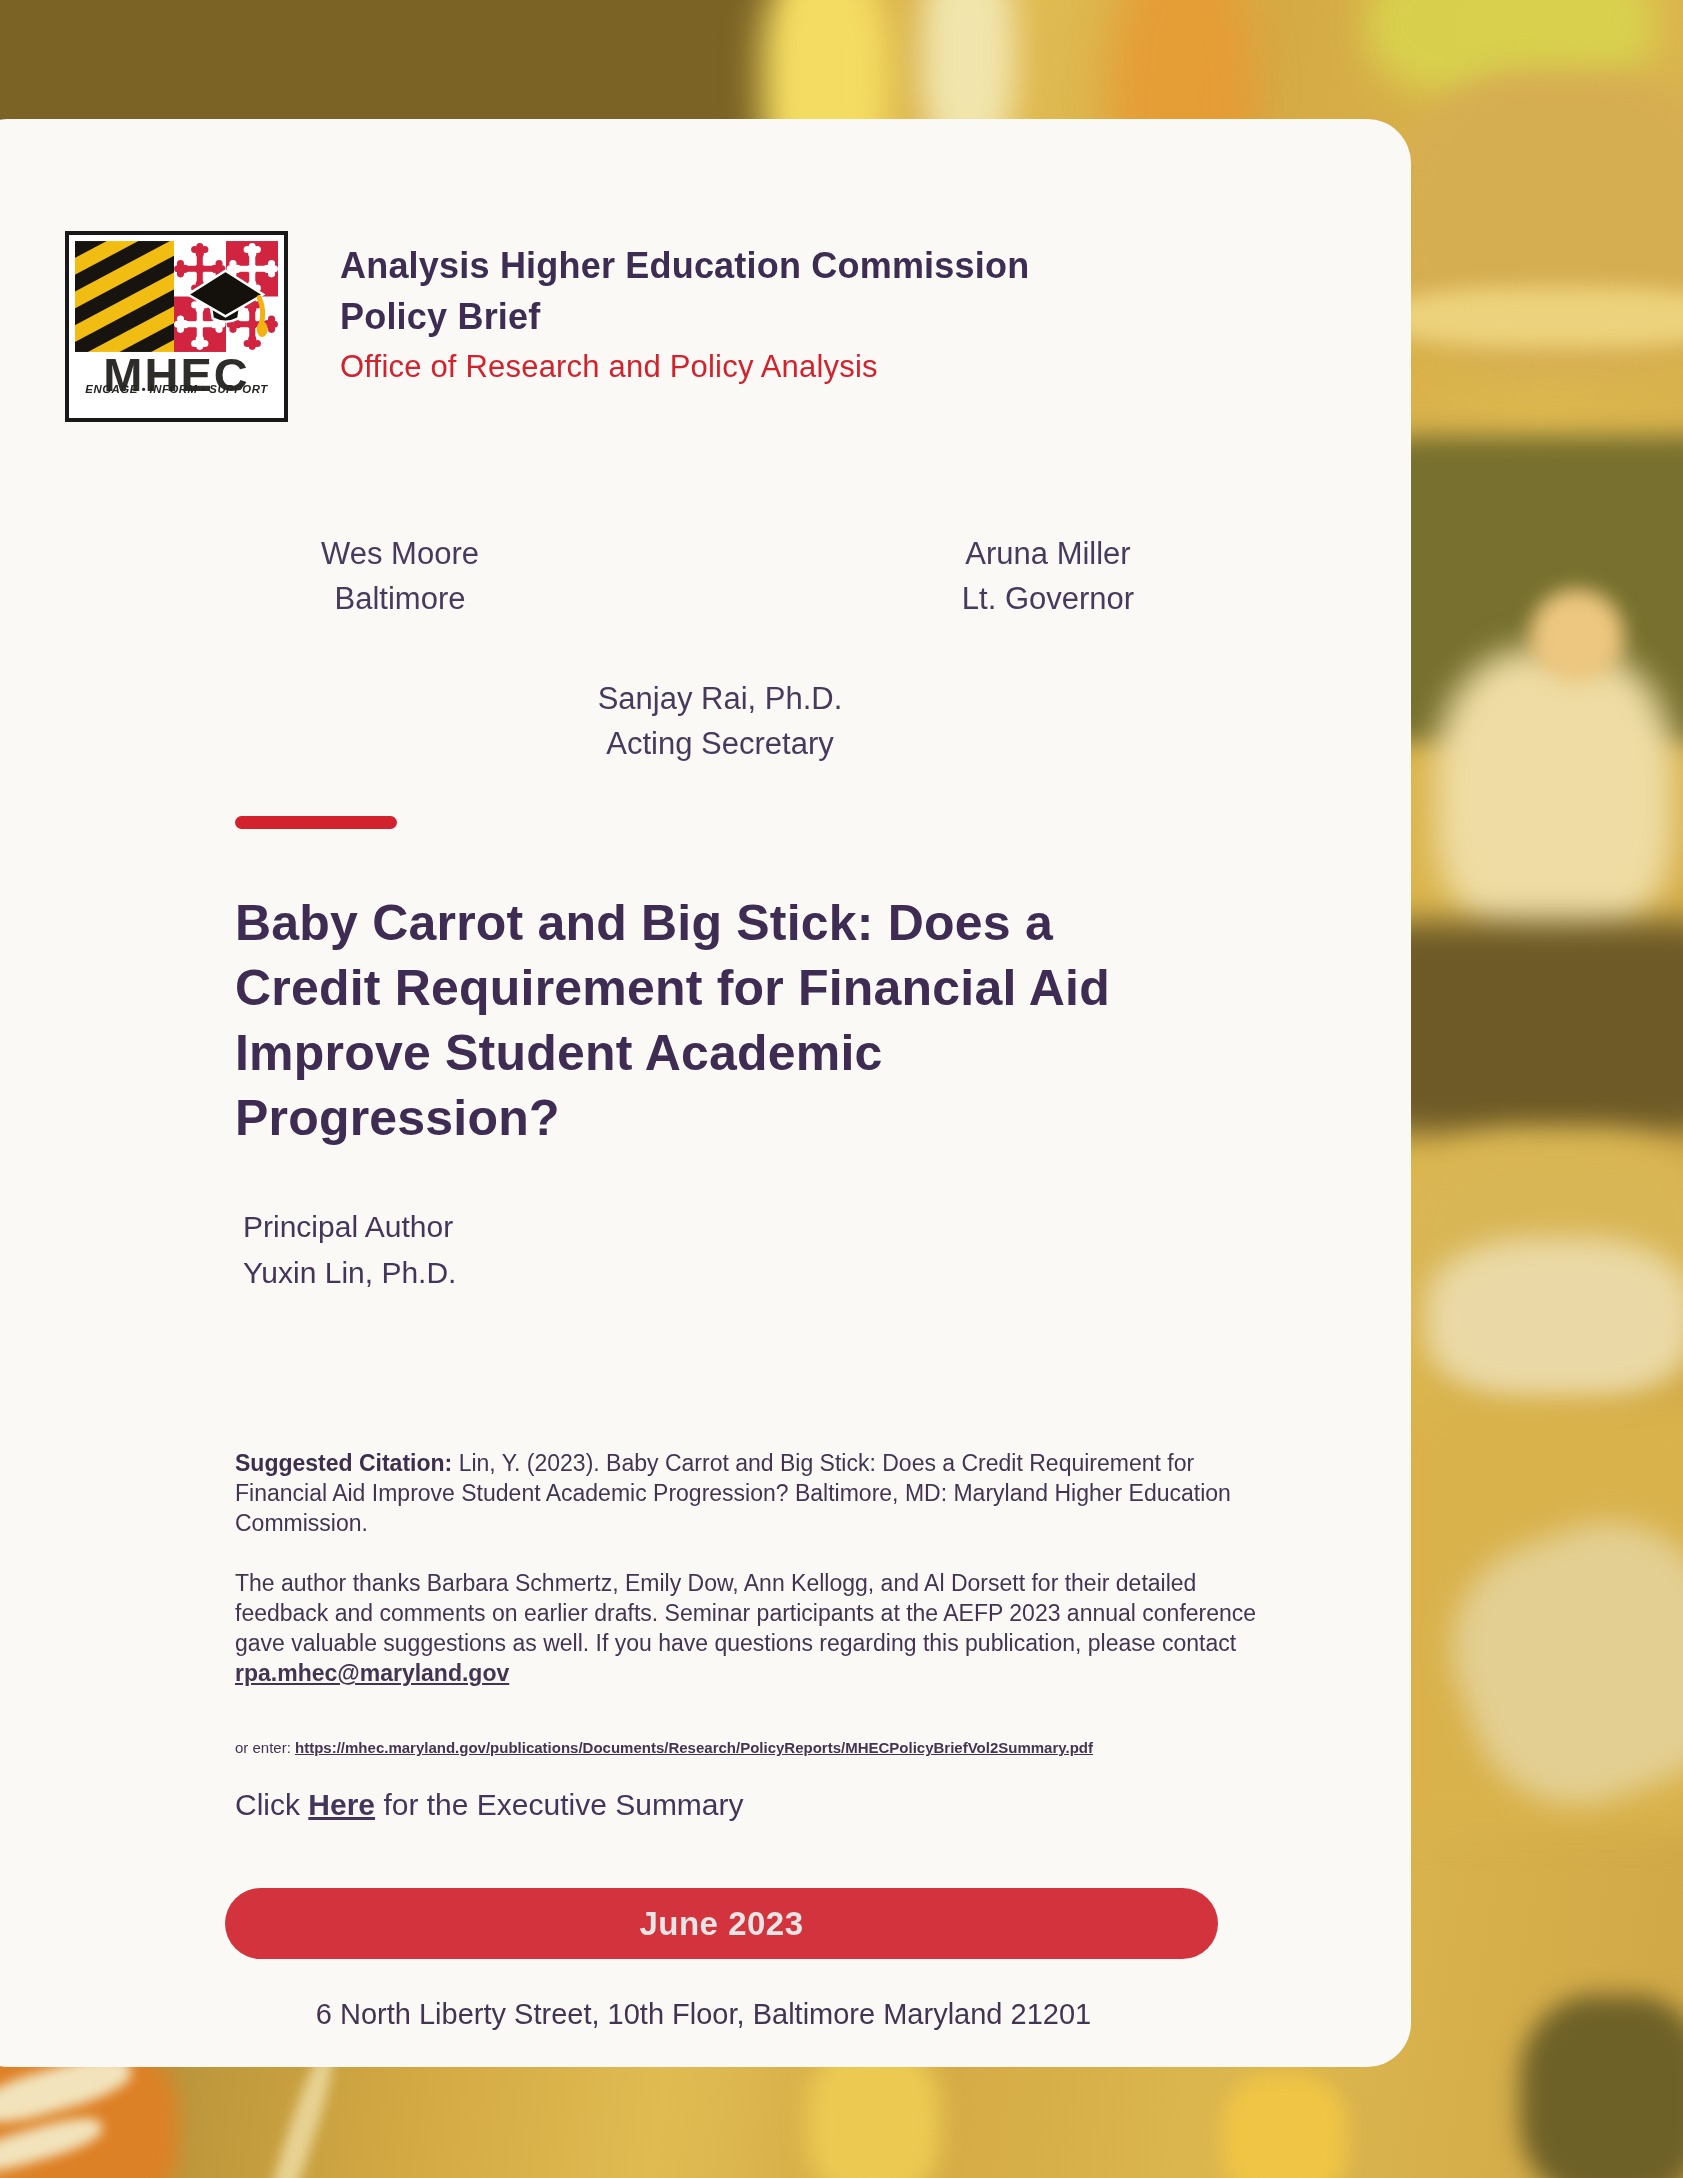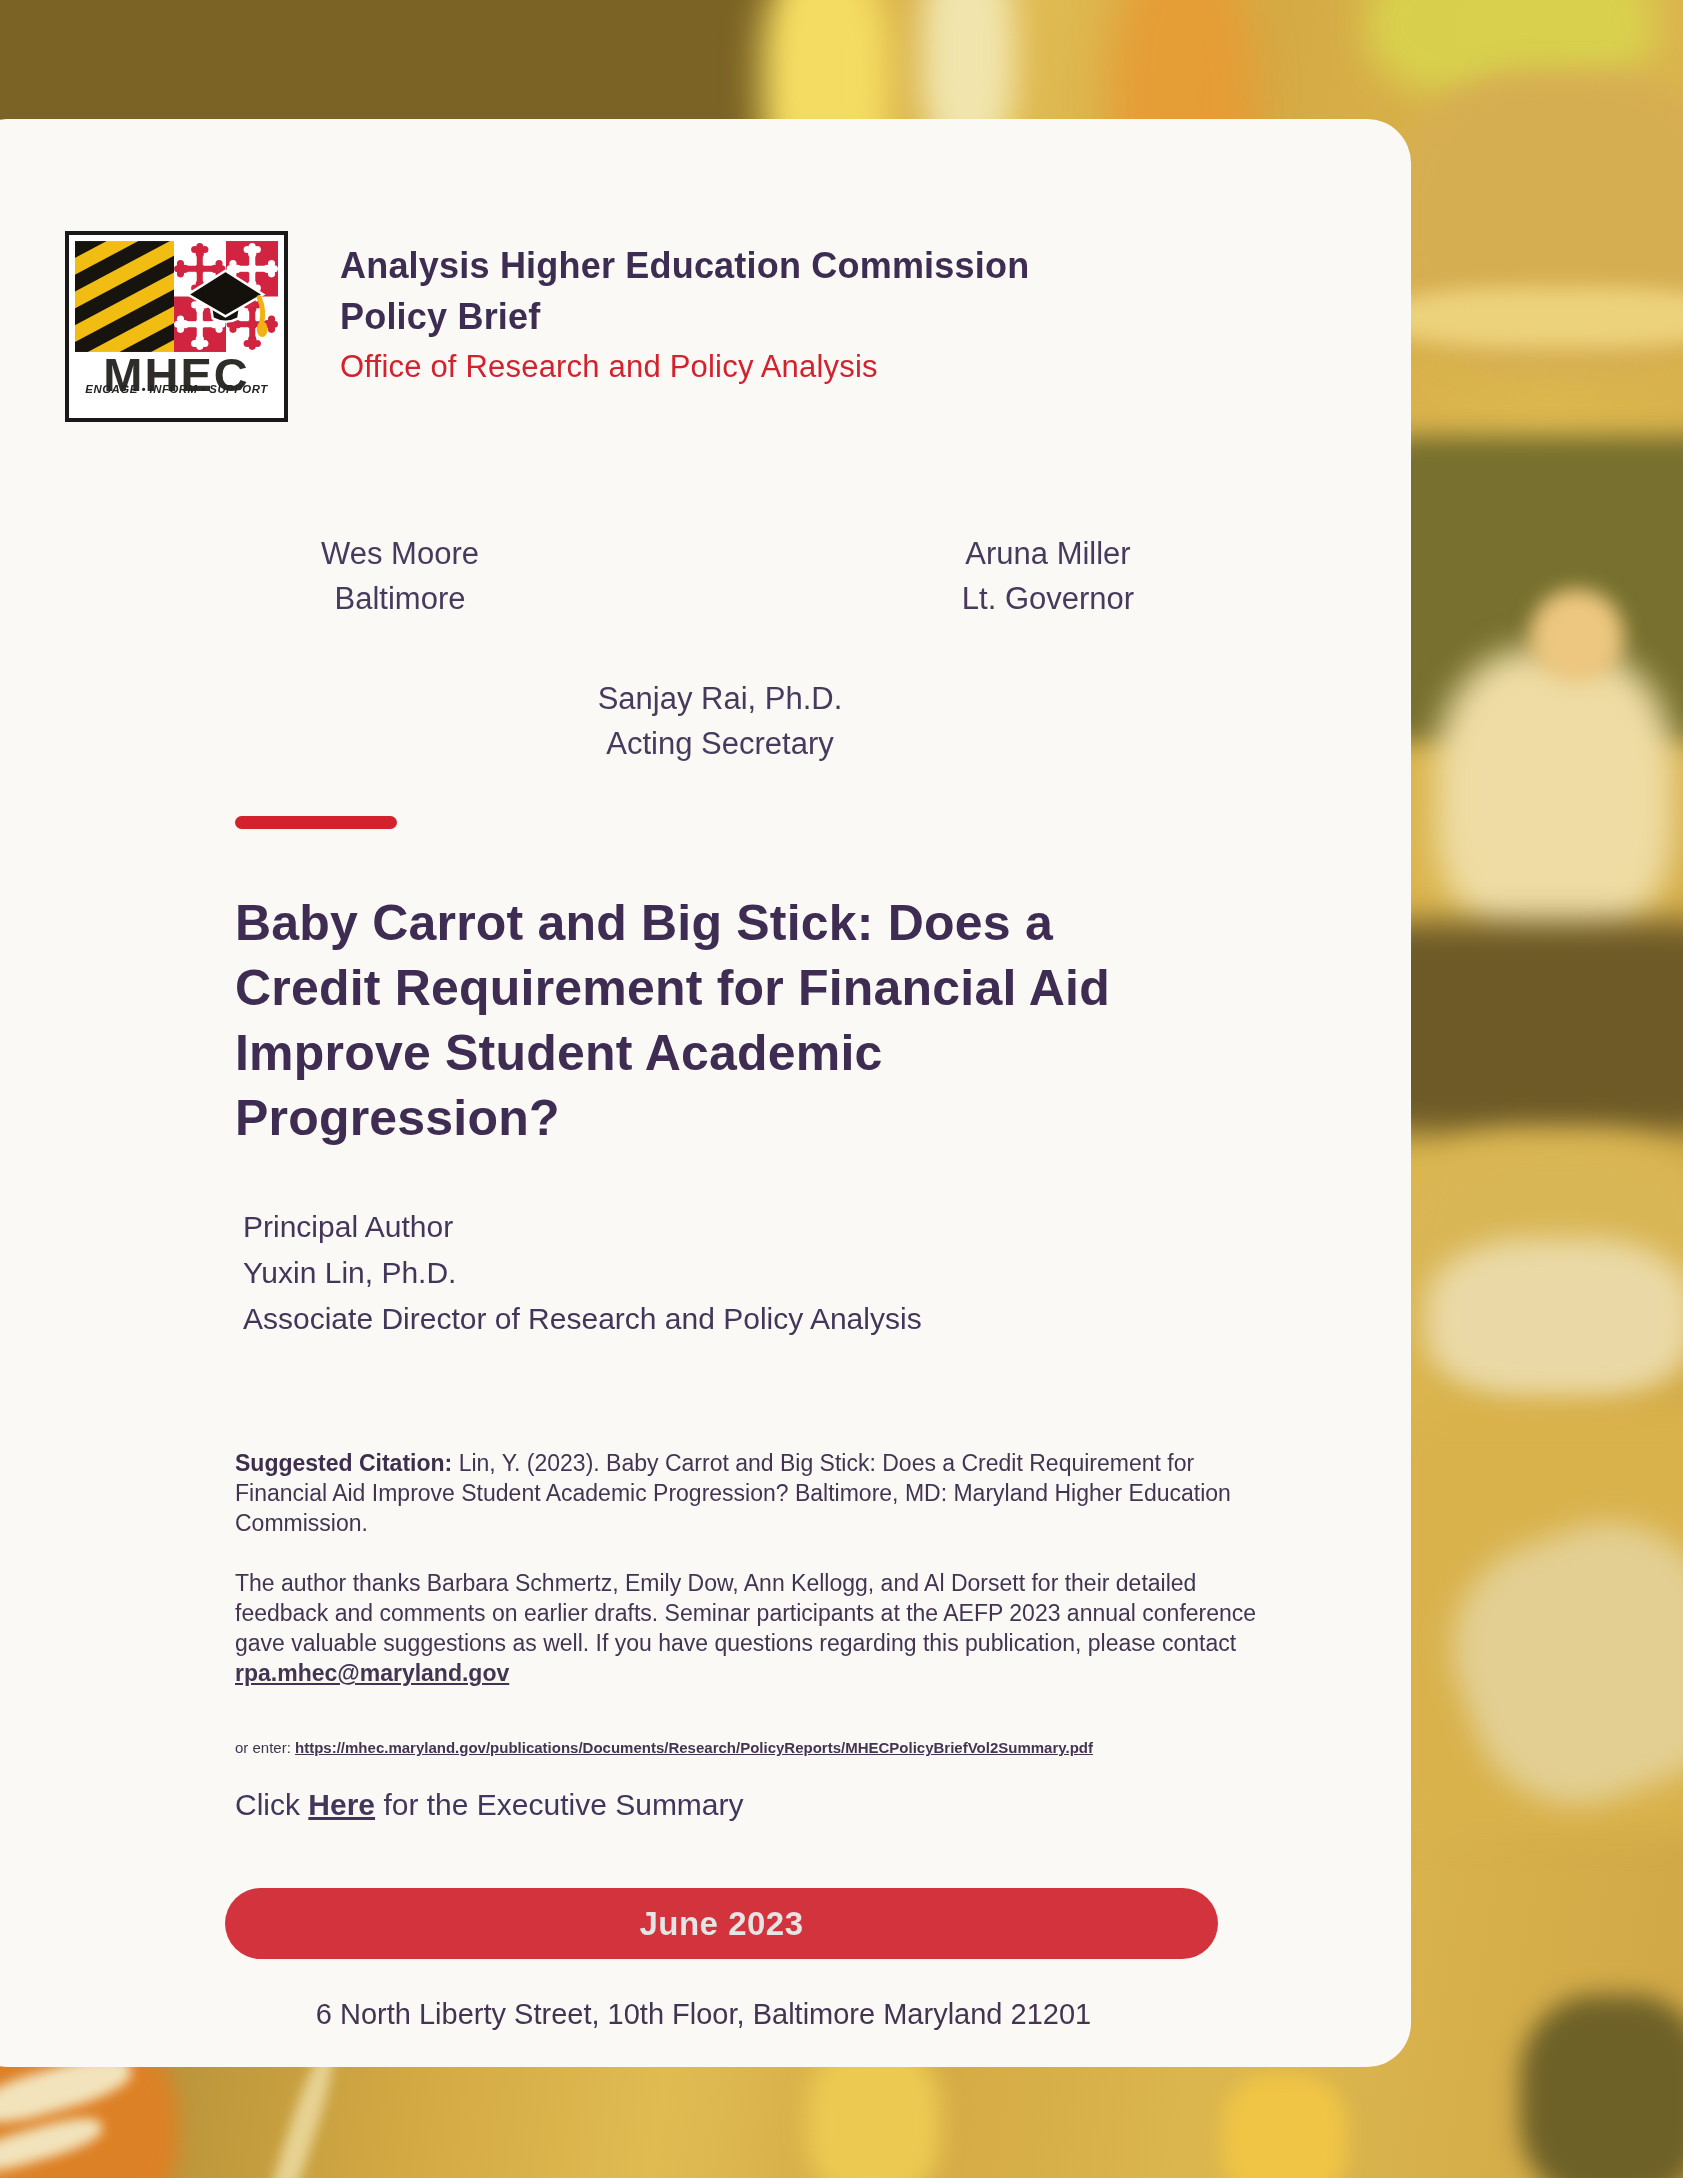--- a/index.html
+++ b/index.html
@@ -199,21 +199,20 @@
   <div class="abs doc-title">
     <div>Baby Carrot and Big Stick: Does a</div>
     <div>Credit Requirement for Financial Aid</div>
     <div>Improve Student Academic</div>
     <div>Progression?</div>
   </div>
 
   <div class="abs author">
     <div>Principal Author</div>
     <div>Yuxin Lin, Ph.D.</div>
-    <div>Associate Director of Research and Policy Analysis</div>
   </div>
 
   <div class="abs para citation">
     <b>Suggested Citation:</b>
     <span>Lin, Y. (2023). Baby Carrot and Big Stick: Does a Credit Requirement for Financial Aid Improve Student Academic Progression? Baltimore, MD: Maryland Higher Education Commission.</span>
   </div>
 
   <div class="abs para ack">
     <span>The author thanks Barbara Schmertz, Emily Dow, Ann Kellogg, and Al Dorsett for their detailed feedback and comments on earlier drafts. Seminar participants at the AEFP 2023 annual conference gave valuable suggestions as well. If you have questions regarding this publication, please contact</span>
     <a class="doclink">rpa.mhec@maryland.gov</a>

